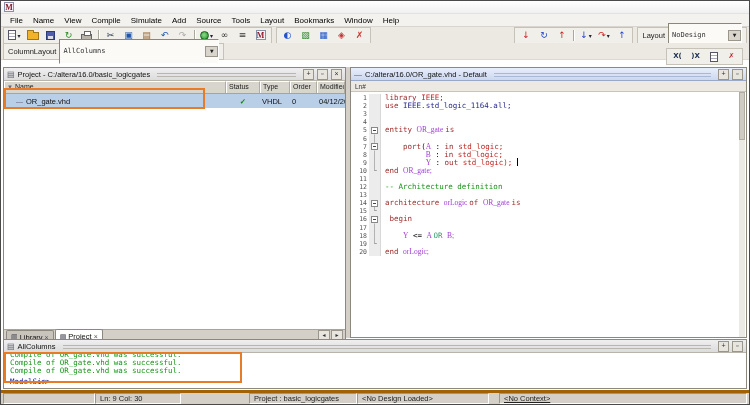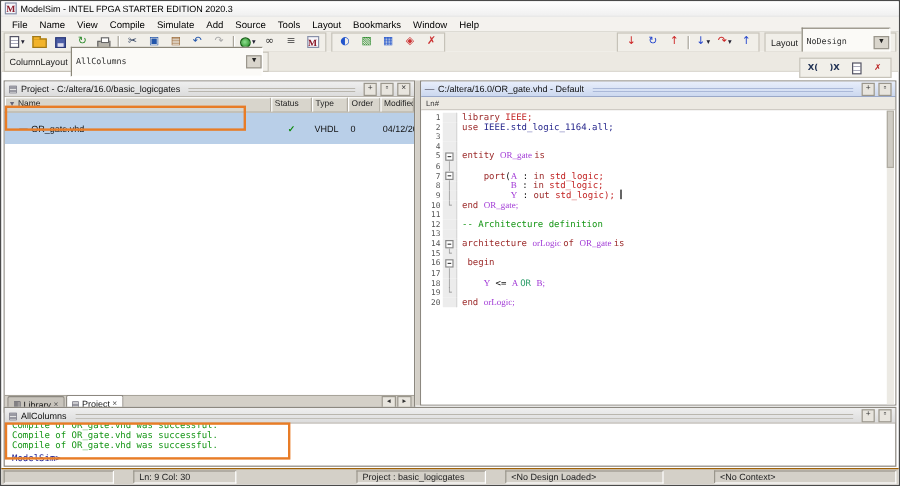--- a/index.html
+++ b/index.html
@@ -50,21 +50,21 @@
   .phead.active .grip{background:repeating-linear-gradient(#0000 0 1px,#aab8d8 1px 2px,#0000 2px 3px);}
   .phead .hbtn{width:9px;height:9px;border:1px solid #9a968c;background:#e8e5de;font-size:7px;line-height:7px;text-align:center;color:#333;flex:none;}
   .hicon{font-size:8px;color:#556;}
   
   #project-panel{left:2px;top:66px;width:343px;height:277px;}
   .pcolhead{height:12px;display:flex;flex:none;background:#d8d5cc;border-bottom:1px solid #a8a49a;font-size:7px;}
   .pcol{border-right:1px solid #b0aca2;border-top:1px solid #fff;border-left:1px solid #fff;padding:1px 2px 0 2px;box-sizing:border-box;white-space:nowrap;overflow:hidden;color:#222;}
   .pcol.c0{width:222px;} .pcol.c1{width:34px;} .pcol.c2{width:30px;} .pcol.c3{width:27px;} .pcol.c4{flex:1;display:flex;justify-content:space-between;}
   .filter-glyph{color:#667;font-size:6px;margin-right:2px;}
   .prows{flex:1;background:#fff;overflow:hidden;position:relative;}
-  .prow{height:26px;display:flex;align-items:center;background:#b9cfe8;font-size:7.5px;}
+  .prow{height:14px;display:flex;align-items:center;background:#b9cfe8;font-size:7.5px;}
   .prow .cell{padding:0 2px;box-sizing:border-box;white-space:nowrap;overflow:hidden;}
   .prow .cell.c0{width:222px;padding-left:12px;display:flex;align-items:center;gap:3px;}
   .prow .cell.c1{width:34px;text-align:center;color:#0a8a0a;font-weight:bold;}
   .prow .cell.c2{width:30px;} .prow .cell.c3{width:27px;} .prow .cell.c4{flex:1;}
   .dashicon{color:#667;font-size:7px;}
   .tabbar{height:13px;flex:none;background:#d4d0c8;border-top:1px solid #a8a49a;display:flex;align-items:flex-end;padding-left:2px;gap:1px;}
   .tab{height:12px;display:flex;align-items:center;gap:2px;padding:0 4px;border:1px solid #8c8880;border-bottom:none;background:#c8c4bc;font-size:7.5px;border-radius:2px 2px 0 0;}
   .tab.active{background:#fff;height:13px;}
   .tab .x{color:#555;font-size:7px;}
   .tabicon{font-size:7px;color:#334;}
@@ -87,35 +87,34 @@
   .caret2{display:inline-block;width:1px;height:8px;background:#000;vertical-align:-1px;}
   .vscroll{position:absolute;right:1px;top:0;width:6px;height:100%;background:#eceae4;}
   .vscroll .thumb{position:absolute;top:0;left:0;width:6px;height:48px;background:#cfccc4;border:1px solid #b0aca2;box-sizing:border-box;}
   
   #transcript-panel{left:2px;top:338px;width:744px;height:50px;}
   .tbody{flex:1;overflow:hidden;padding:1px 0 0 6px;position:relative;}
   .tline{font:7.5px/8px "DejaVu Sans Mono",monospace;color:#169616;white-space:pre;}
   .tline.clip{margin-top:-3px;}
   .tprompt{font:7.5px/9px "DejaVu Sans Mono",monospace;color:#16168c;margin-top:2px;}
   
-  .statusbar{position:absolute;left:0;top:389px;width:748px;height:14px;background:#d4d0c8;border-top:1px solid #a16207;display:flex;align-items:center;gap:16px;padding:0 2px;box-sizing:border-box;font-size:7.5px;color:#222;}
+  .statusbar{position:absolute;left:0;top:389px;width:748px;height:14px;background:#d4d0c8;border-top:3px solid #a16207;display:flex;align-items:center;gap:0;padding:0 2px;box-sizing:border-box;font-size:7.5px;color:#222;}
   .scell{height:11px;border:1px solid;border-color:#9a968c #fff #fff #9a968c;display:flex;align-items:center;padding:0 4px;box-sizing:border-box;white-space:nowrap;overflow:hidden;}
   
   .annotation{position:absolute;border:2px solid #e87c26;background:transparent;z-index:10;pointer-events:none;}
   #ann-row{left:3px;top:87px;width:197px;height:17px;}
   #ann-transcript{left:3px;top:351px;width:234px;height:27px;}
 </style>
 </head>
 <body>
 
 <div id="window">
 
   <div class="titlebar">
     <span class="boxed">M</span>
-    <span class="title">ModelSim - INTEL FPGA STARTER EDITION 2020.3</span>
   </div>
 
   <div class="menubar" id="menubar">
       <span class="menuitem">File</span>
       <span class="menuitem">Name</span>
       <span class="menuitem">View</span>
       <span class="menuitem">Compile</span>
       <span class="menuitem">Simulate</span>
       <span class="menuitem">Add</span>
       <span class="menuitem">Source</span>
@@ -446,19 +445,19 @@
       </div>
   </div>
 
   <div class="statusbar">
     <span class="scell" style="width:92px;"></span>
     <span class="scell" style="width:86px;">Ln:  9 Col: 30</span>
     <span style="width:68px;"></span>
     <span class="scell" style="width:108px;">Project : basic_logicgates</span>
     <span class="scell" style="width:132px;">&lt;No Design Loaded&gt;</span>
     <span style="width:10px;"></span>
-    <span class="scell" style="flex:1;">&lt;No Context&gt;</span>
+    <span class="scell" style="flex:1;text-decoration:underline;">&lt;No Context&gt;</span>
   </div>
 
   <div class="annotation" id="ann-row"></div>
   <div class="annotation" id="ann-transcript"></div>
 
 </div>
 
 </body></html>

